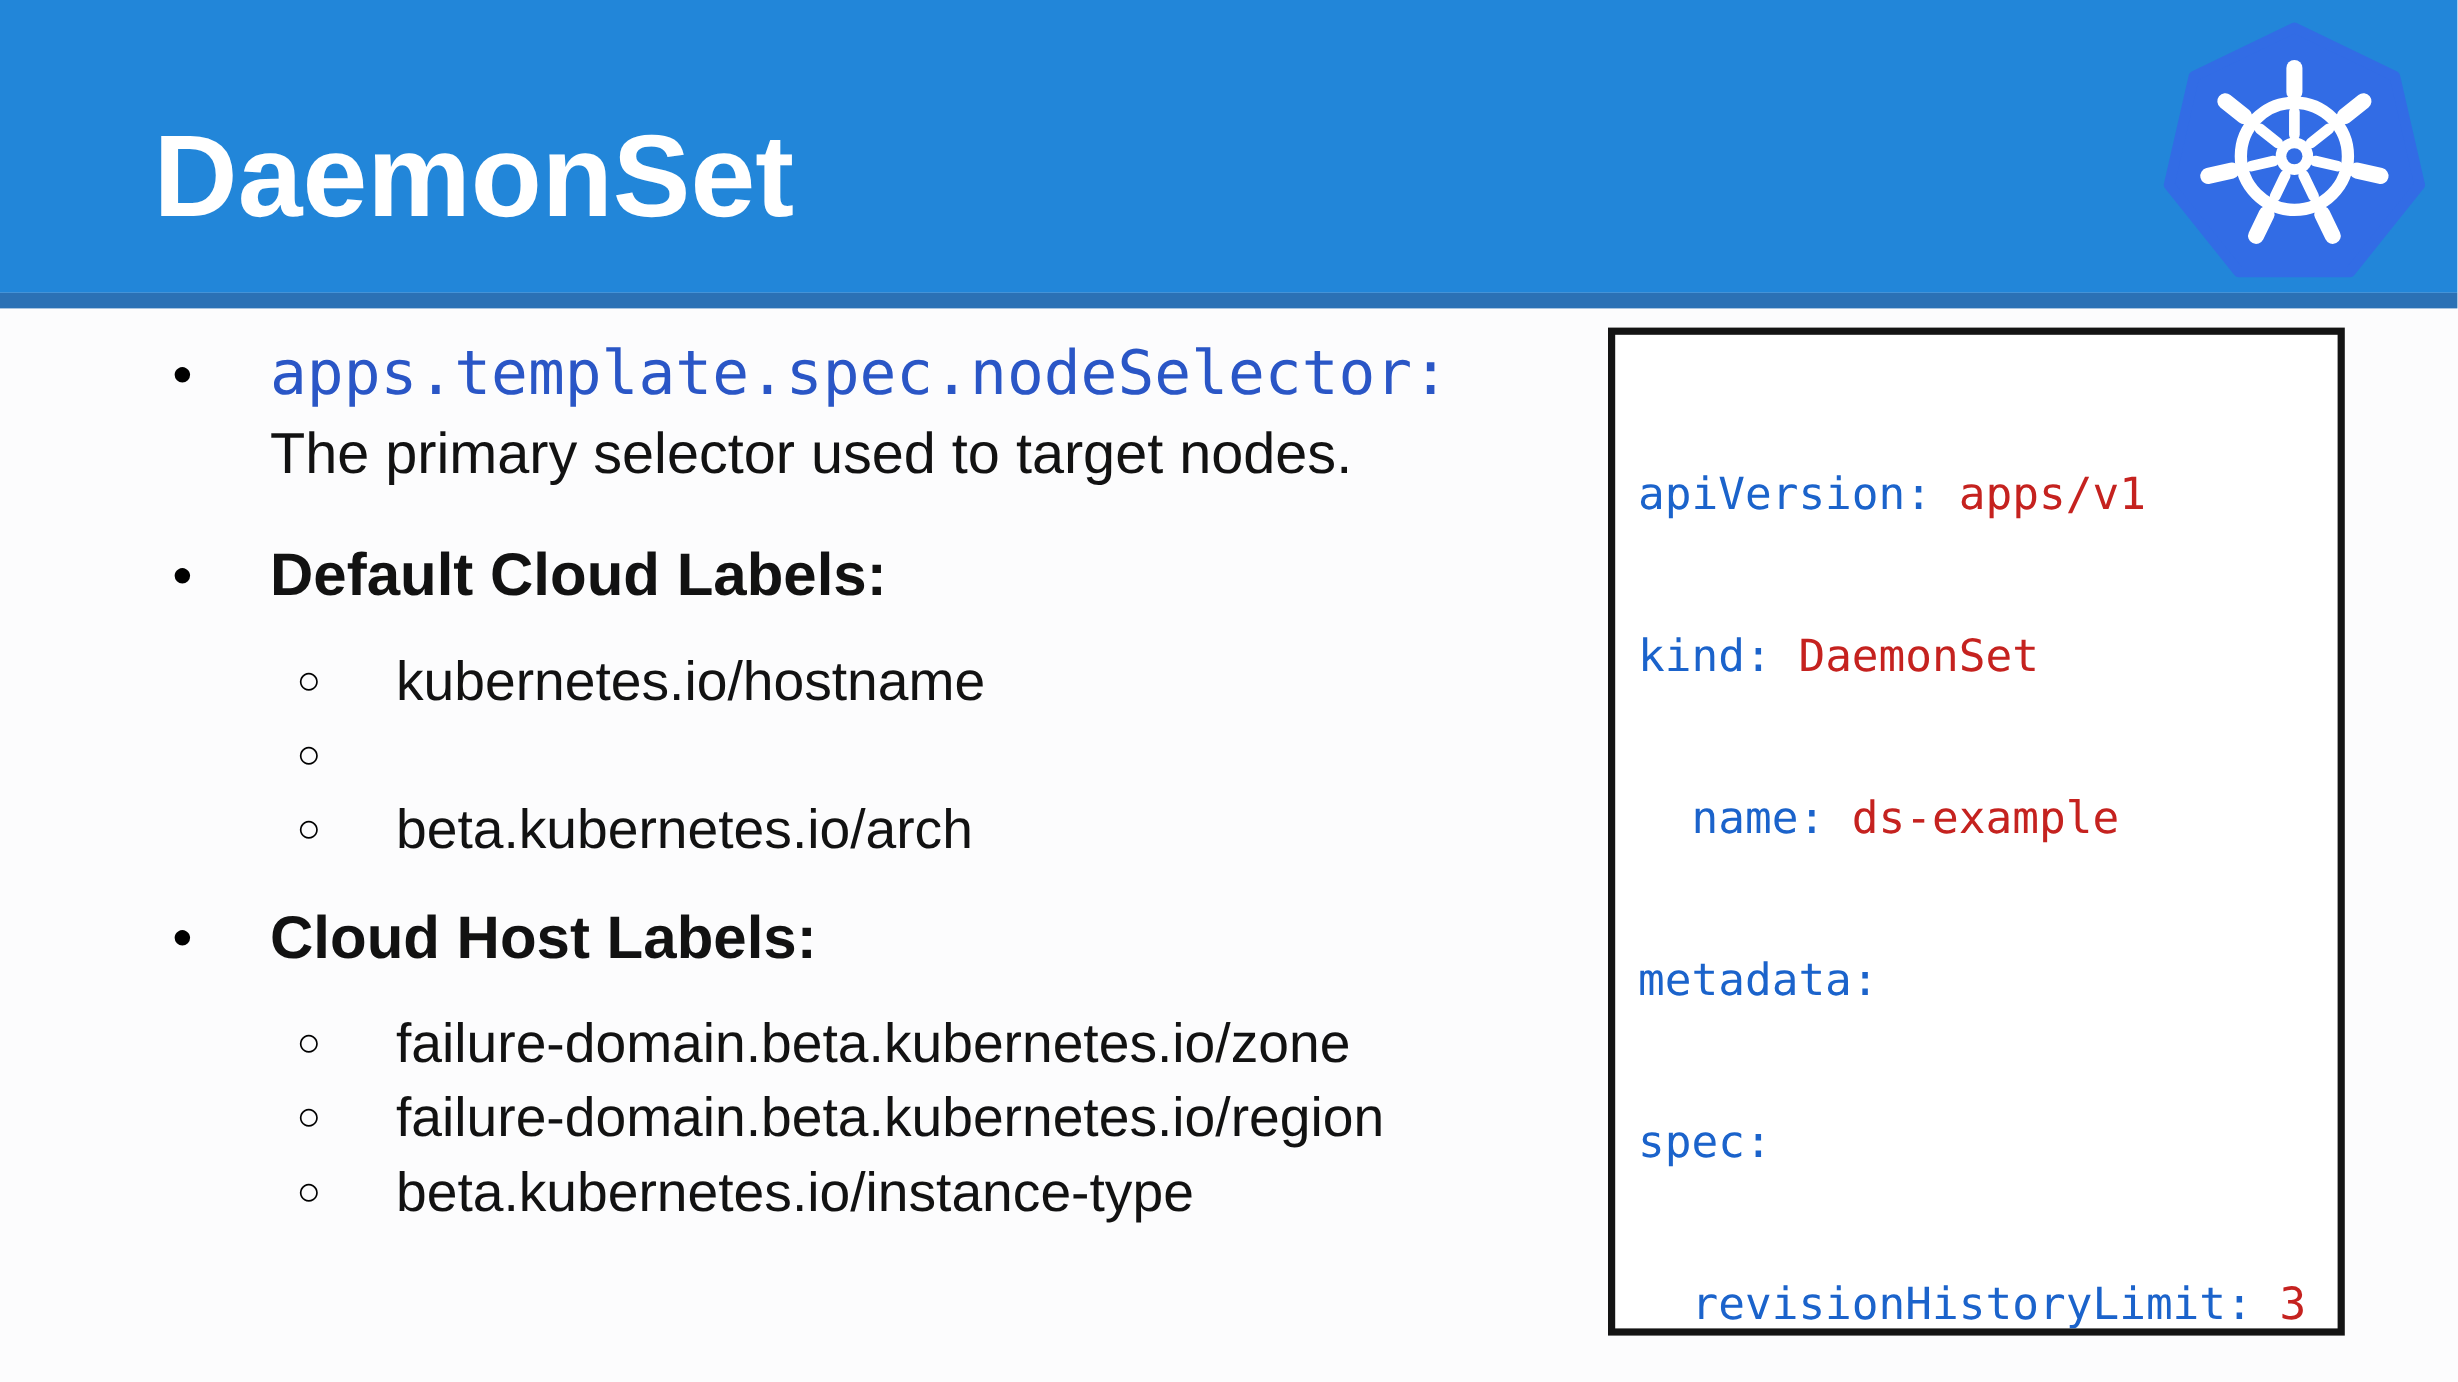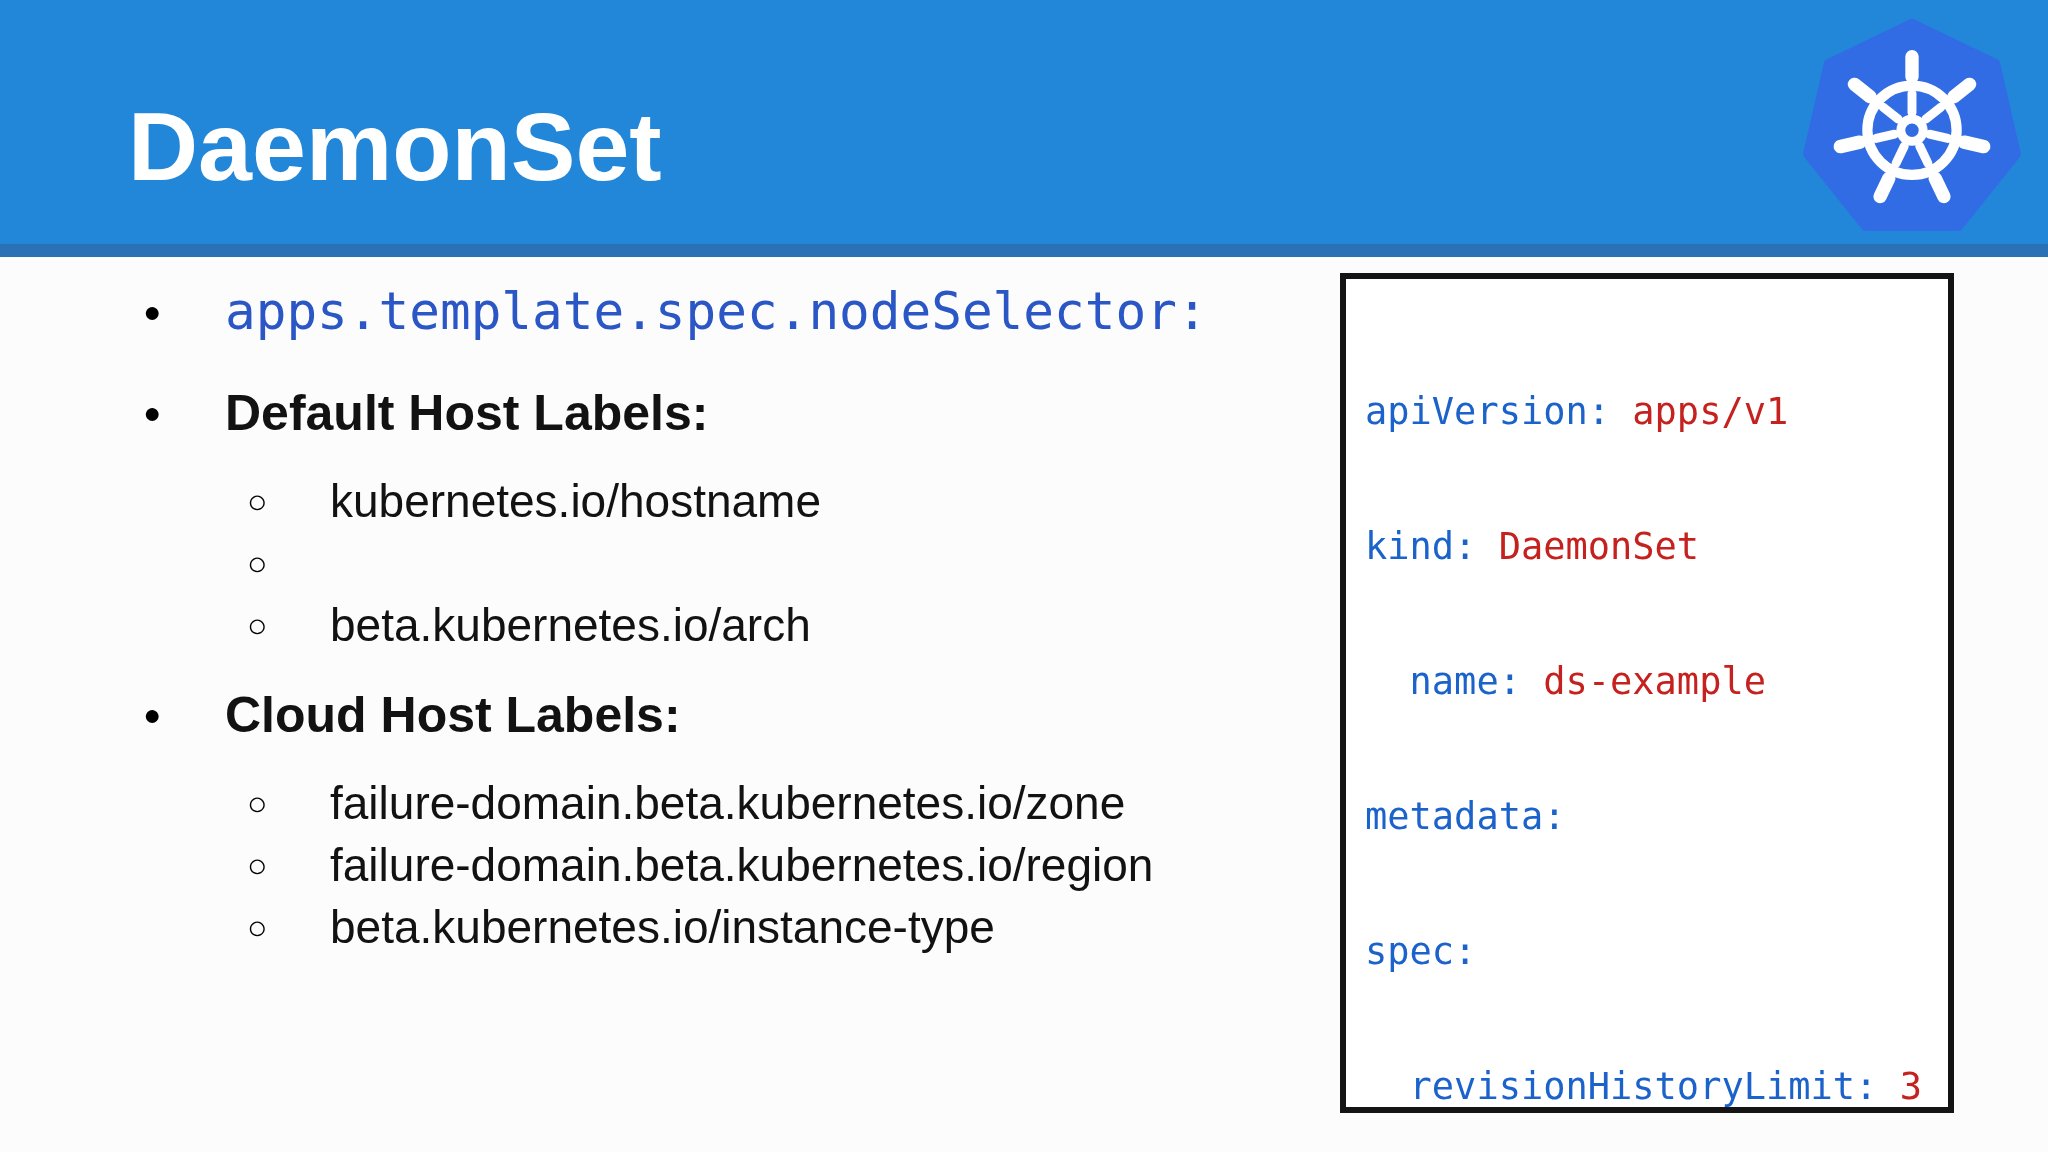--- a/index.html
+++ b/index.html
@@ -103,26 +103,27 @@
     <circle cx="50" cy="53" r="3" fill="#326ce5" stroke="none"></circle>
   </g>
 </svg>
 
 <div class="content">
 
   <div class="row row1">
     <span class="m1">●</span>
     <div>
       <div class="mono-blue">apps.template.spec.nodeSelector:</div>
+      <div class="desc">The primary selector used to target nodes.</div>
     </div>
   </div>
 
   <div class="row label-row">
     <span class="m1 lbl">●</span>
-    <div class="section-label">Default Host Labels:</div>
+    <div class="section-label">Default Cloud Labels:</div>
   </div>
 
   <div class="sublist">
     <div class="subrow">
       <span class="m2">○</span>
       <span class="subtext">kubernetes.io/hostname</span>
     </div>
     <div class="subrow">
       <span class="m2">○</span>
     </div>

